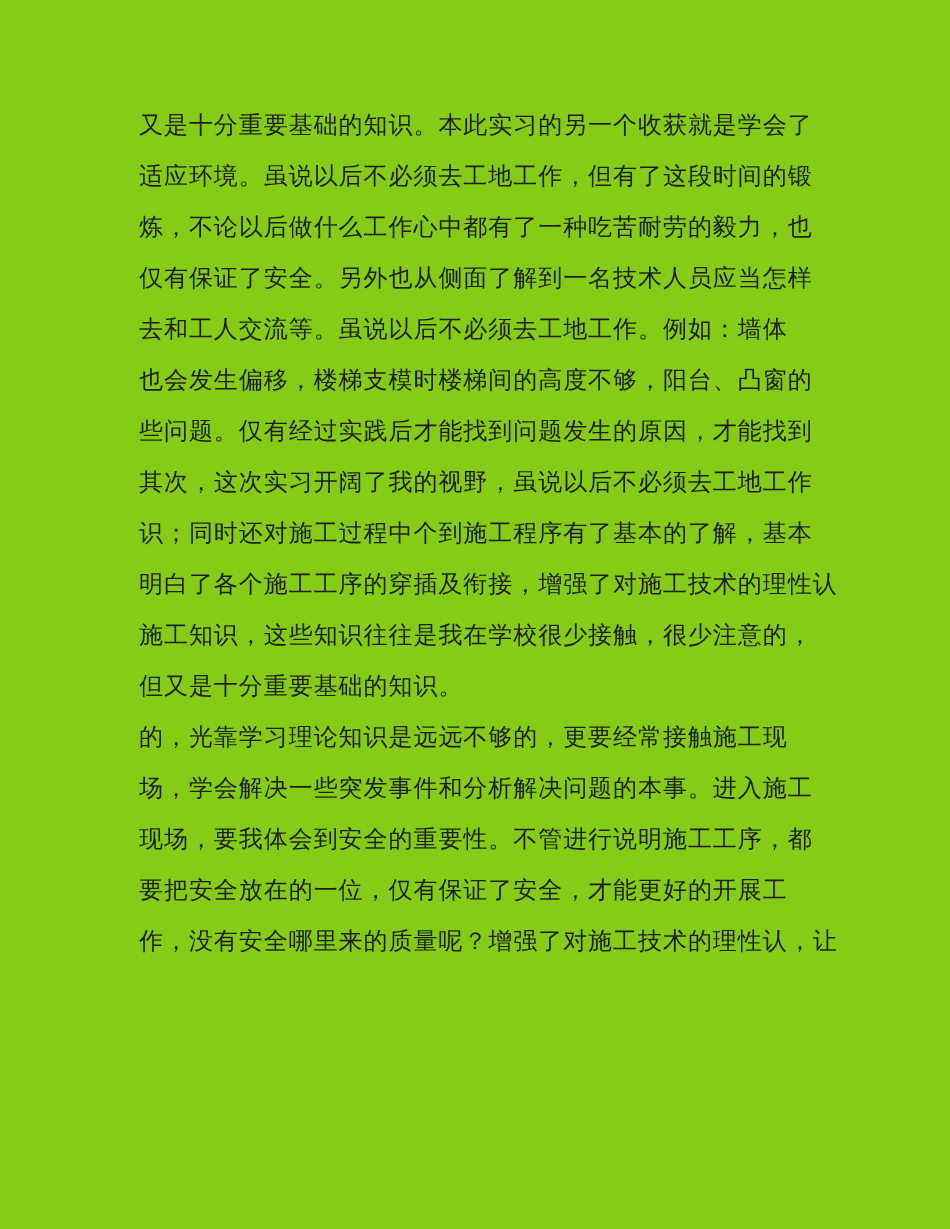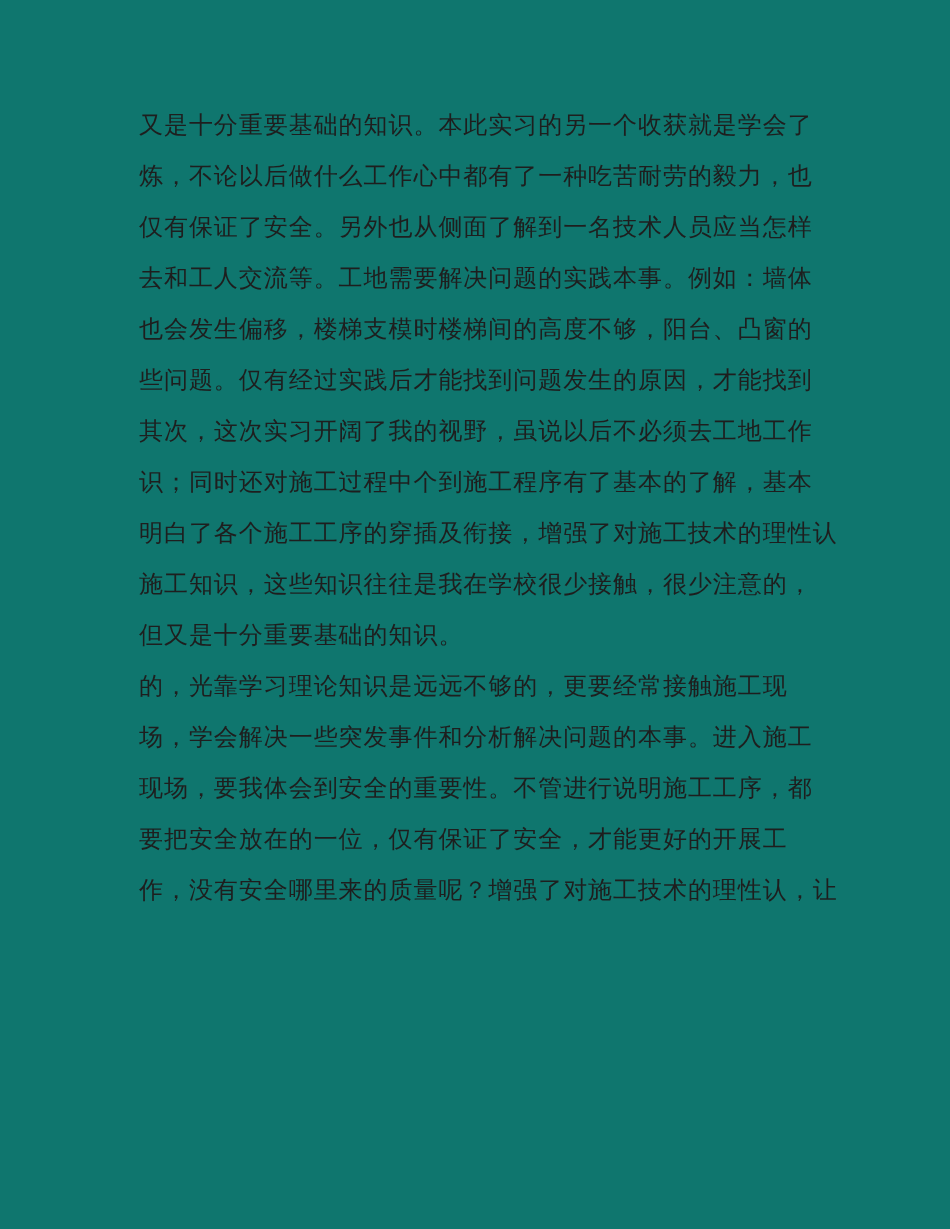--- a/index.html
+++ b/index.html
@@ -9,21 +9,21 @@
   body {
     width: 950px;
     height: 1229px;
     background: #ffffff;
     overflow: hidden;
   }
   .page {
     position: relative;
     width: 950px;
     height: 1229px;
-    background: #0f766e;
+    background: #84cc16;
     font-family: "Liberation Serif", "DejaVu Serif", serif;
   }
   .text-block {
     position: absolute;
     left: 139px;
     top: 100px;
     width: 676px;
     color: #1e1e1e;
   }
   .paragraph {
@@ -39,23 +39,24 @@
     text-align: left;
   }
 </style>
 </head>
 <body style="background: rgb(255, 255, 255);">
 
 <div class="page">
   <div class="text-block" style="color: rgb(30, 30, 30);">
       <div class="paragraph">
         <div class="doc-line">又是十分重要基础的知识。本此实习的另一个收获就是学会了</div>
+        <div class="doc-line">适应环境。虽说以后不必须去工地工作，但有了这段时间的锻</div>
         <div class="doc-line">炼，不论以后做什么工作心中都有了一种吃苦耐劳的毅力，也</div>
         <div class="doc-line">仅有保证了安全。另外也从侧面了解到一名技术人员应当怎样</div>
-        <div class="doc-line">去和工人交流等。工地需要解决问题的实践本事。例如：墙体</div>
+        <div class="doc-line">去和工人交流等。虽说以后不必须去工地工作。例如：墙体</div>
         <div class="doc-line">也会发生偏移，楼梯支模时楼梯间的高度不够，阳台、凸窗的</div>
         <div class="doc-line">些问题。仅有经过实践后才能找到问题发生的原因，才能找到</div>
       </div>
       <div class="paragraph">
         <div class="doc-line">其次，这次实习开阔了我的视野，虽说以后不必须去工地工作</div>
         <div class="doc-line">识；同时还对施工过程中个到施工程序有了基本的了解，基本</div>
         <div class="doc-line">明白了各个施工工序的穿插及衔接，增强了对施工技术的理性认</div>
         <div class="doc-line">施工知识，这些知识往往是我在学校很少接触，很少注意的，</div>
         <div class="doc-line">但又是十分重要基础的知识。</div>
       </div>

